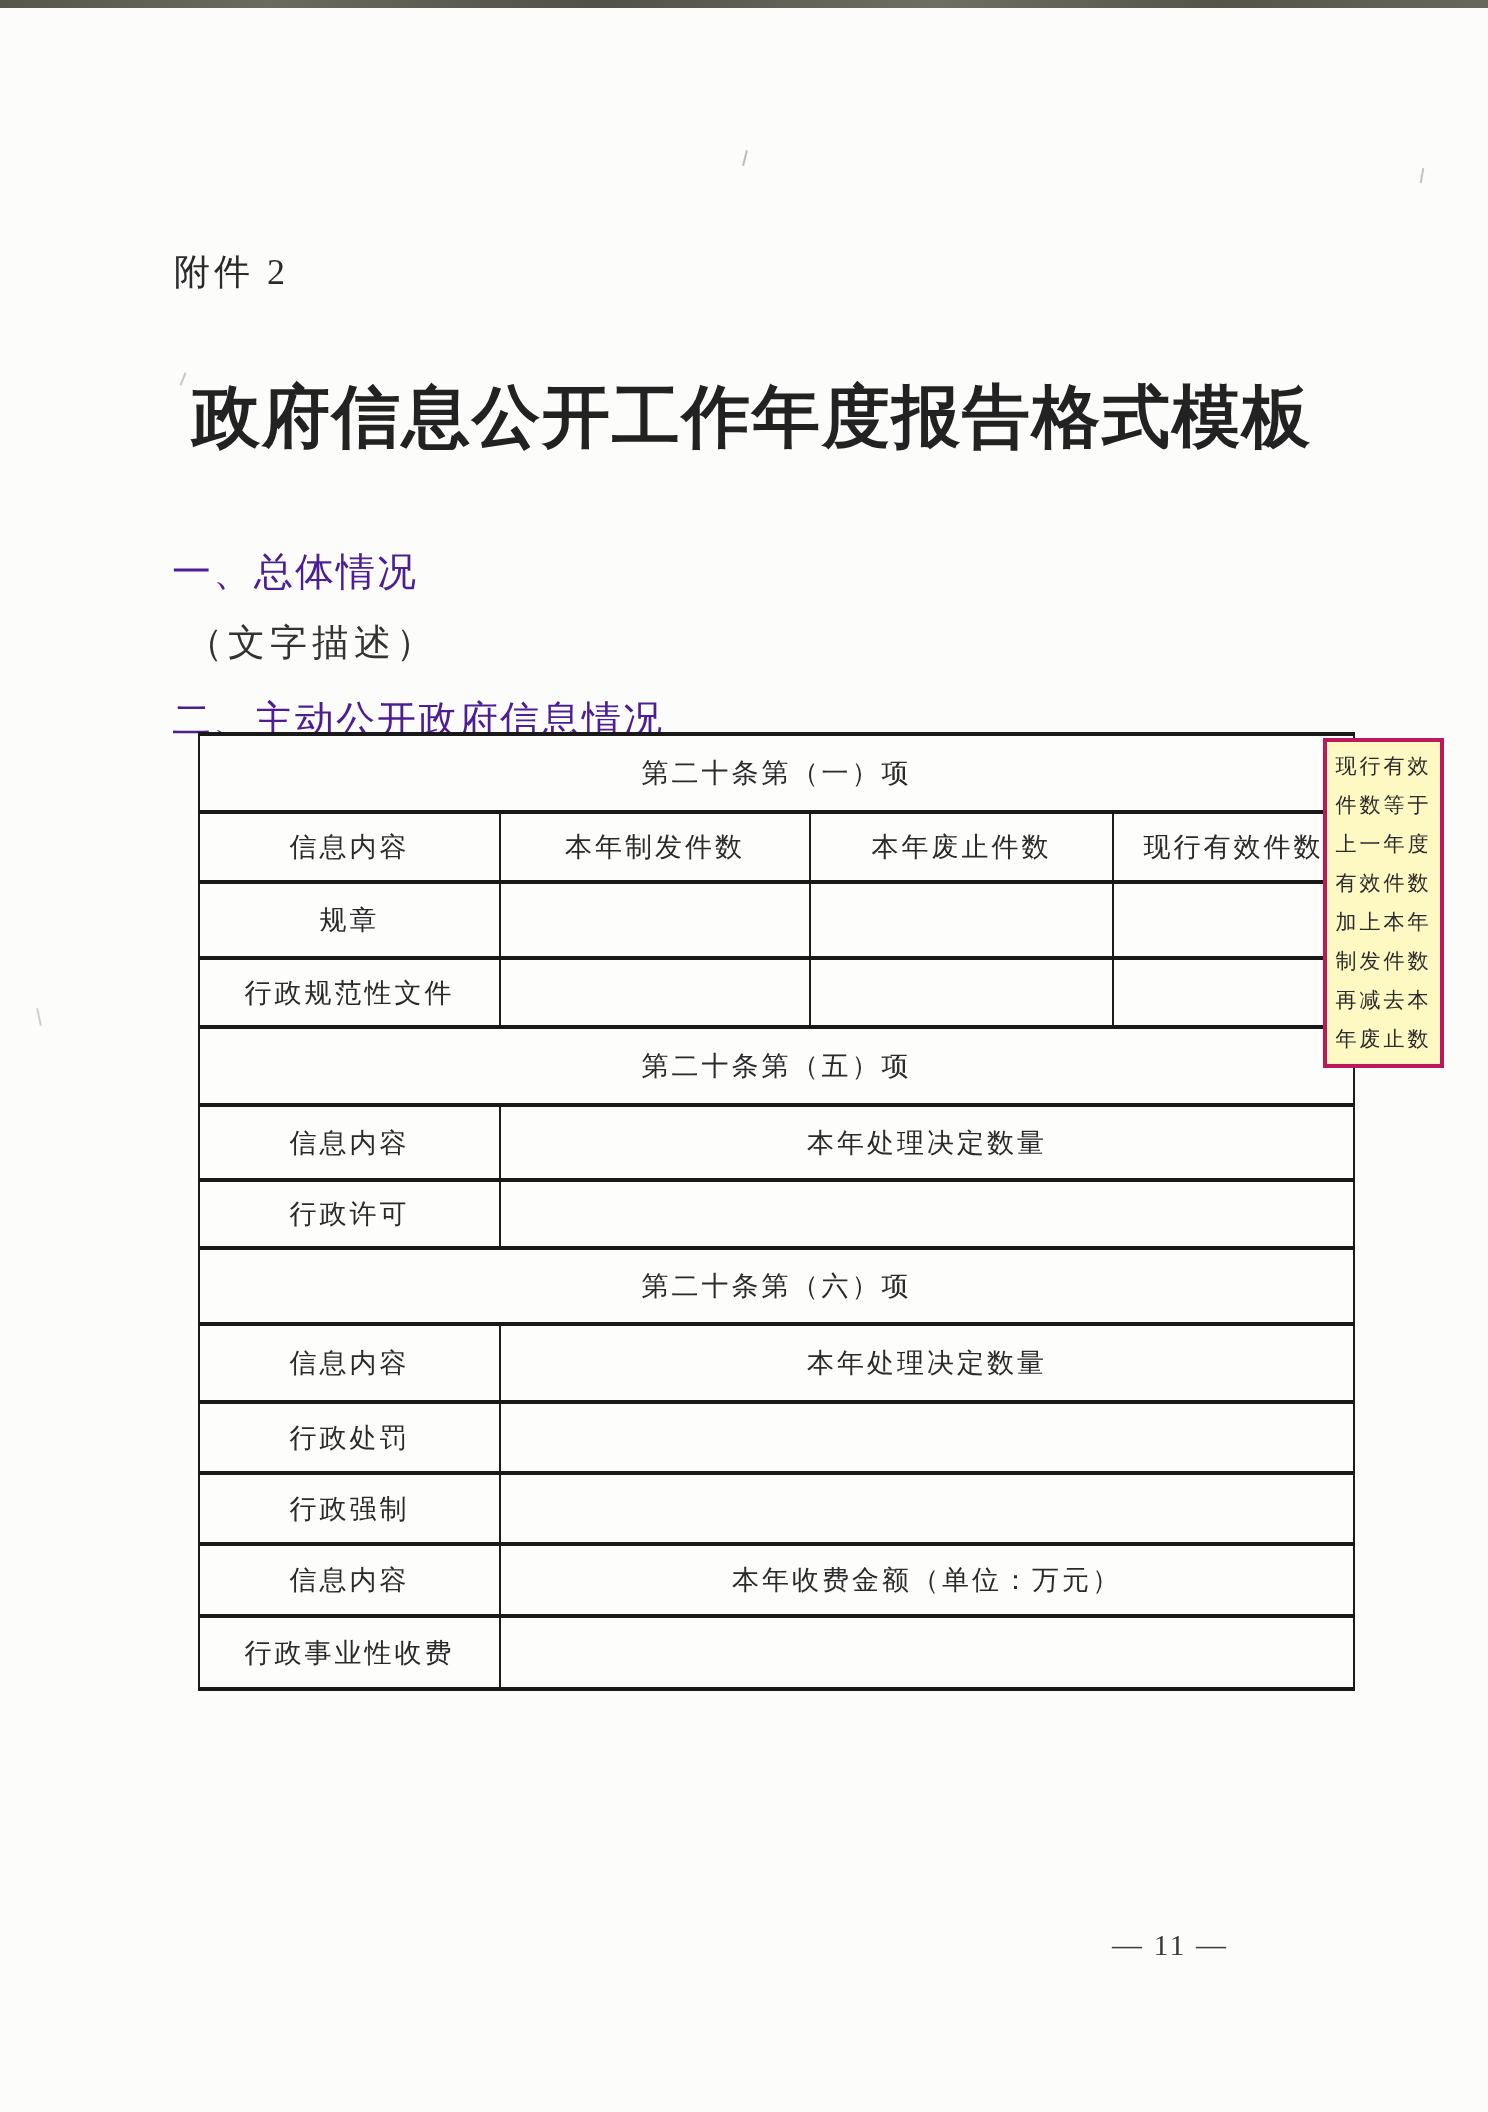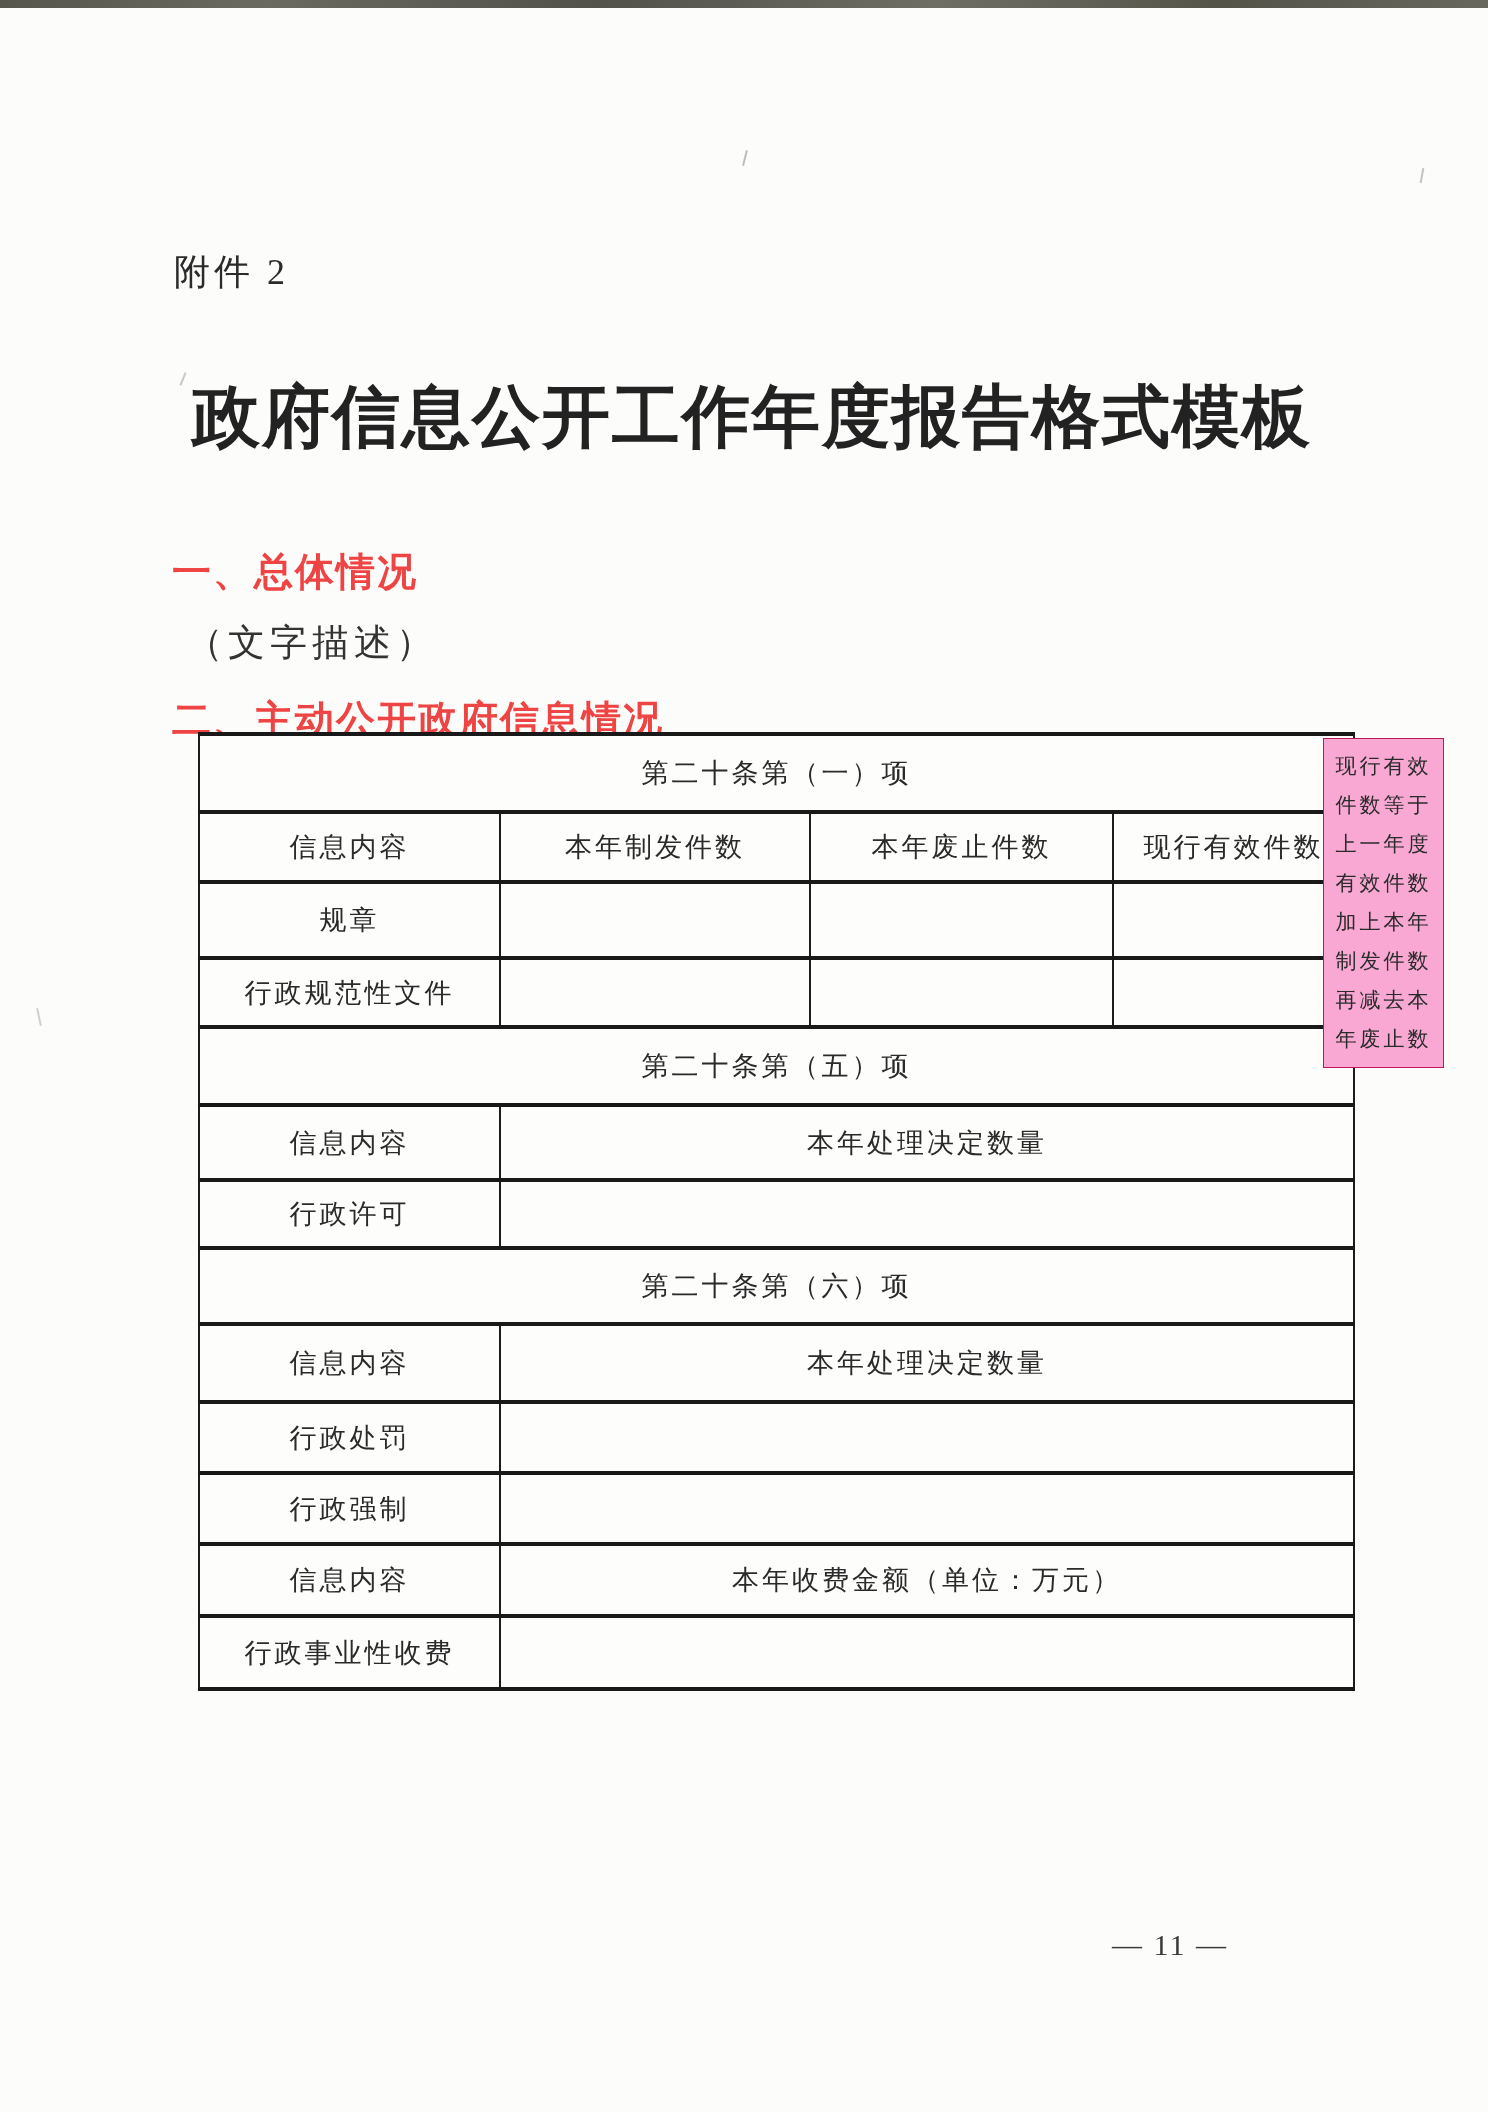--- a/index.html
+++ b/index.html
@@ -20,21 +20,21 @@
     font-size:36px;letter-spacing:4px;color:#2b2b2b;
   }
   .doc-title{
     position:absolute;left:0;top:372px;width:1488px;
     text-align:center;padding-left:16px;box-sizing:border-box;
     font-size:68px;font-weight:bold;letter-spacing:2px;color:#222;
     font-family:"Liberation Serif","DejaVu Serif",serif;
   }
   .h-num{
     position:absolute;left:172px;
-    font-size:39px;font-weight:bold;letter-spacing:2px;color:#ef4444;
+    font-size:39px;font-weight:normal;letter-spacing:2px;color:#4c1d95;
     font-family:"Liberation Sans","DejaVu Sans",sans-serif;
   }
   .h1{top:545px;}
   .h2{top:693px;}
   .body-paren{
     position:absolute;left:186px;top:618px;
     font-size:37px;letter-spacing:5px;color:#333;
   }
   
   .tbl-wrap{position:absolute;left:162px;top:732px;padding-left:36px;}
@@ -60,22 +60,22 @@
   tr.r75{height:75px;}
   tr.r68{height:68px;}
   tr.r78{height:78px;}
   tr.r71{height:71px;}
   tr.r72{height:72px;}
   tr.r73{height:73px;}
   tr.r77{height:77px;}
   
   .side-note{
     position:absolute;left:1323px;top:738px;width:121px;height:330px;
-    border:1px solid #be185d;box-sizing:border-box;
-    background:#f9a8d4;
+    border:4px solid #be185d;box-sizing:border-box;
+    background:#fef9c3;
     display:flex;flex-direction:column;justify-content:center;
   }
   .side-note .line{
     text-align:center;font-size:21px;line-height:39px;
     letter-spacing:3px;color:#2b2b2b;white-space:nowrap;
   }
   .page-number{
     position:absolute;left:1112px;top:1896px;
     font-size:30px;letter-spacing:2px;color:#3a3a3a;white-space:nowrap;margin-top:32px;
   }

